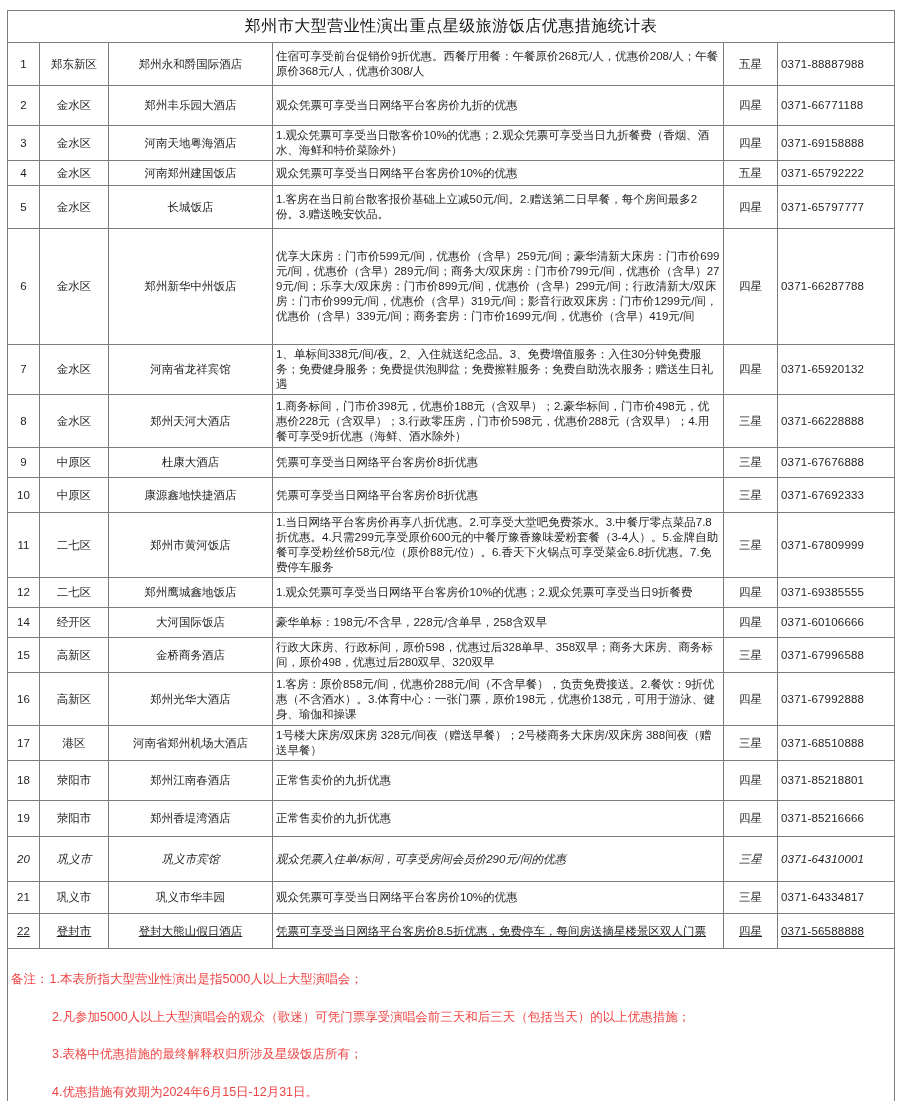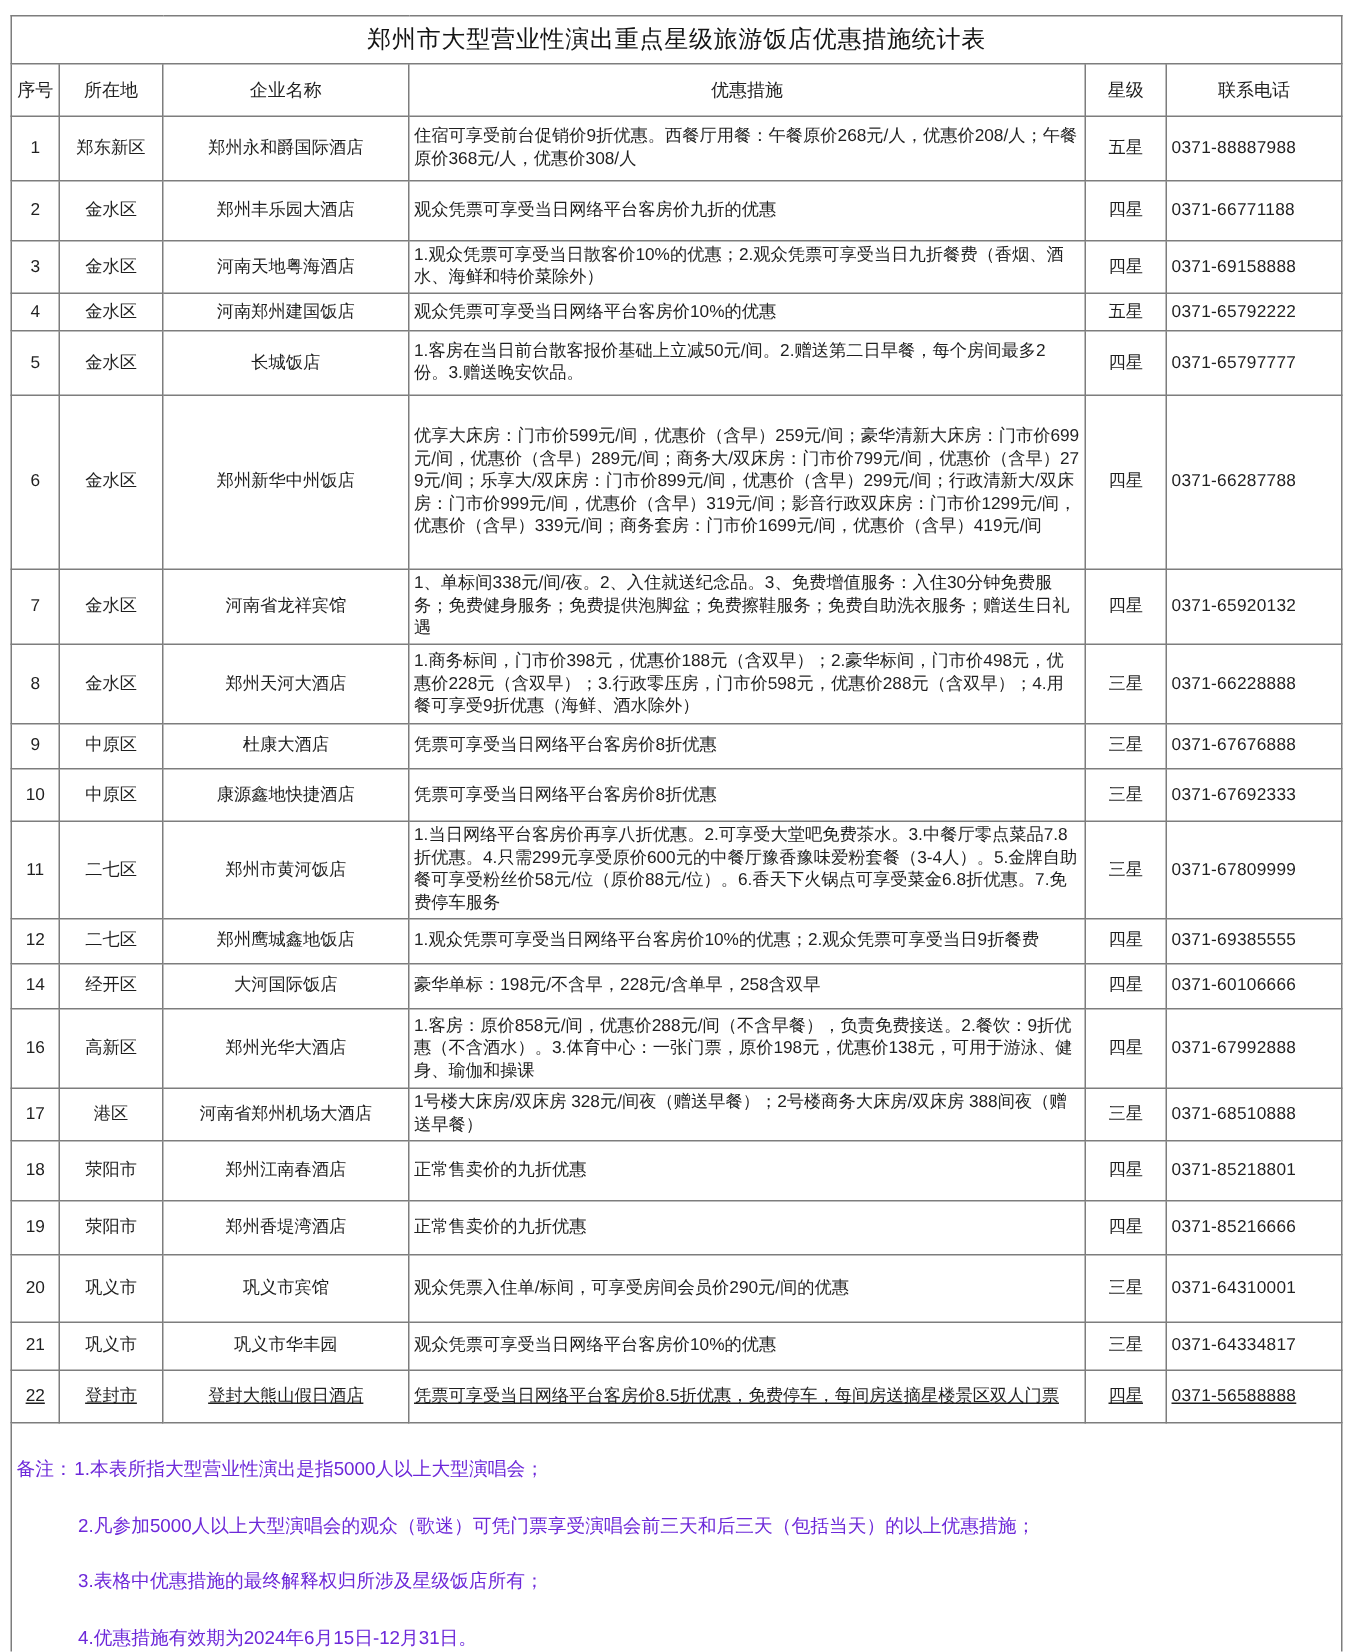--- a/index.html
+++ b/index.html
@@ -53,21 +53,21 @@
   .c-meas { text-align: left; padding: 2px 4px; }
   .c-phone { text-align: left; font-size: 12px; padding-left: 4px; letter-spacing: 0.2px; }
   .notes-cell {
     height: 98px;
     vertical-align: top;
     padding: 4px 4px;
   }
   .note-line {
     font-size: 12.5px;
     line-height: 17.5px;
-    color: #6d28d9;
+    color: #ef4444;
     word-break: break-all;
     margin-top: 20px;
   }
   .note-line.indented { padding-left: 41px; }
   .notes-label { padding-right: 1px; }
 </style>
 </head>
 <body>
 
 <div class="page">
@@ -77,28 +77,20 @@
       <col style="width:69px">
       <col style="width:164px">
       <col style="width:451px">
       <col style="width:54px">
       <col style="width:117px">
     </colgroup>
     <thead>
       <tr>
         <th colspan="6" class="title-cell">郑州市大型营业性演出重点星级旅游饭店优惠措施统计表</th>
       </tr>
-      <tr class="header-row">
-        <th>序号</th>
-        <th>所在地</th>
-        <th>企业名称</th>
-        <th>优惠措施</th>
-        <th>星级</th>
-        <th>联系电话</th>
-      </tr>
     </thead>
     <tbody id="table-body">
         <tr style="height: 43px;">
           <td class="c-no">1</td>
           <td class="c-loc">郑东新区</td>
           <td class="c-name">郑州永和爵国际酒店</td>
           <td class="c-meas">住宿可享受前台促销价9折优惠。西餐厅用餐：午餐原价268元/人，优惠价208/人；午餐原价368元/人，优惠价308/人</td>
           <td class="c-star">五星</td>
           <td class="c-phone">0371-88887988</td>
         </tr>
@@ -191,20 +183,28 @@
           <td class="c-phone">0371-69385555</td>
         </tr>
         <tr style="height: 30px;">
           <td class="c-no">14</td>
           <td class="c-loc">经开区</td>
           <td class="c-name">大河国际饭店</td>
           <td class="c-meas">豪华单标：198元/不含早，228元/含单早，258含双早</td>
           <td class="c-star">四星</td>
           <td class="c-phone">0371-60106666</td>
         </tr>
+        <tr style="height: 28px;">
+          <td class="c-no">15</td>
+          <td class="c-loc">高新区</td>
+          <td class="c-name">金桥商务酒店</td>
+          <td class="c-meas">行政大床房、行政标间，原价598，优惠过后328单早、358双早；商务大床房、商务标间，原价498，优惠过后280双早、320双早</td>
+          <td class="c-star">三星</td>
+          <td class="c-phone">0371-67996588</td>
+        </tr>
         <tr style="height: 53px;">
           <td class="c-no">16</td>
           <td class="c-loc">高新区</td>
           <td class="c-name">郑州光华大酒店</td>
           <td class="c-meas">1.客房：原价858元/间，优惠价288元/间（不含早餐），负责免费接送。2.餐饮：9折优惠（不含酒水）。3.体育中心：一张门票，原价198元，优惠价138元，可用于游泳、健身、瑜伽和操课</td>
           <td class="c-star">四星</td>
           <td class="c-phone">0371-67992888</td>
         </tr>
         <tr style="height: 34px;">
           <td class="c-no">17</td>
@@ -223,21 +223,21 @@
           <td class="c-phone">0371-85218801</td>
         </tr>
         <tr style="height: 36px;">
           <td class="c-no">19</td>
           <td class="c-loc">荥阳市</td>
           <td class="c-name">郑州香堤湾酒店</td>
           <td class="c-meas">正常售卖价的九折优惠</td>
           <td class="c-star">四星</td>
           <td class="c-phone">0371-85216666</td>
         </tr>
-        <tr style="height: 45px;">
+        <tr style="height: 45px; font-style: italic;">
           <td class="c-no">20</td>
           <td class="c-loc">巩义市</td>
           <td class="c-name">巩义市宾馆</td>
           <td class="c-meas">观众凭票入住单/标间，可享受房间会员价290元/间的优惠</td>
           <td class="c-star">三星</td>
           <td class="c-phone">0371-64310001</td>
         </tr>
         <tr style="height: 32px;">
           <td class="c-no">21</td>
           <td class="c-loc">巩义市</td>

